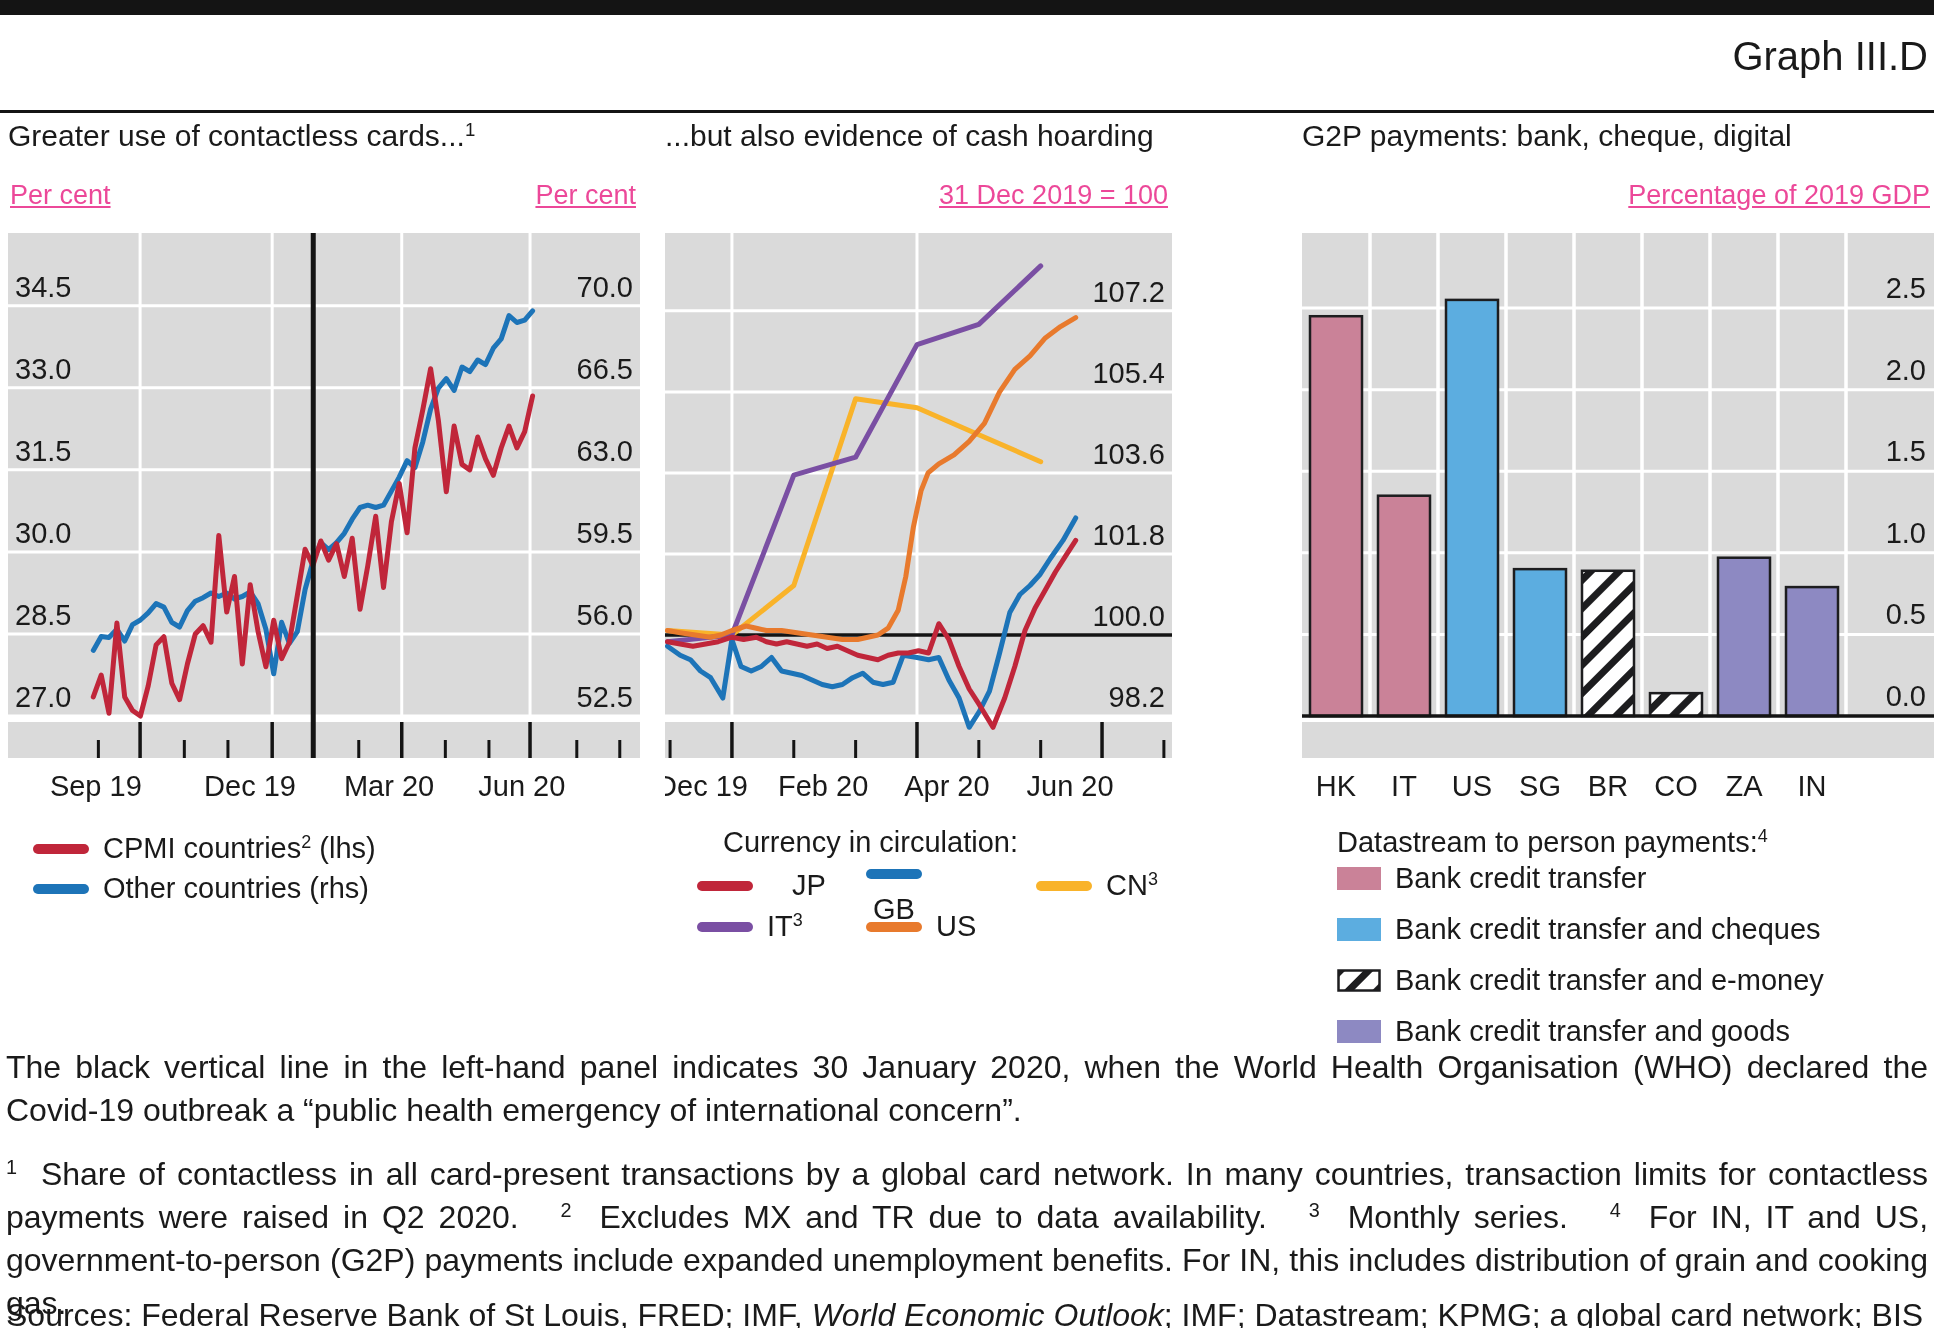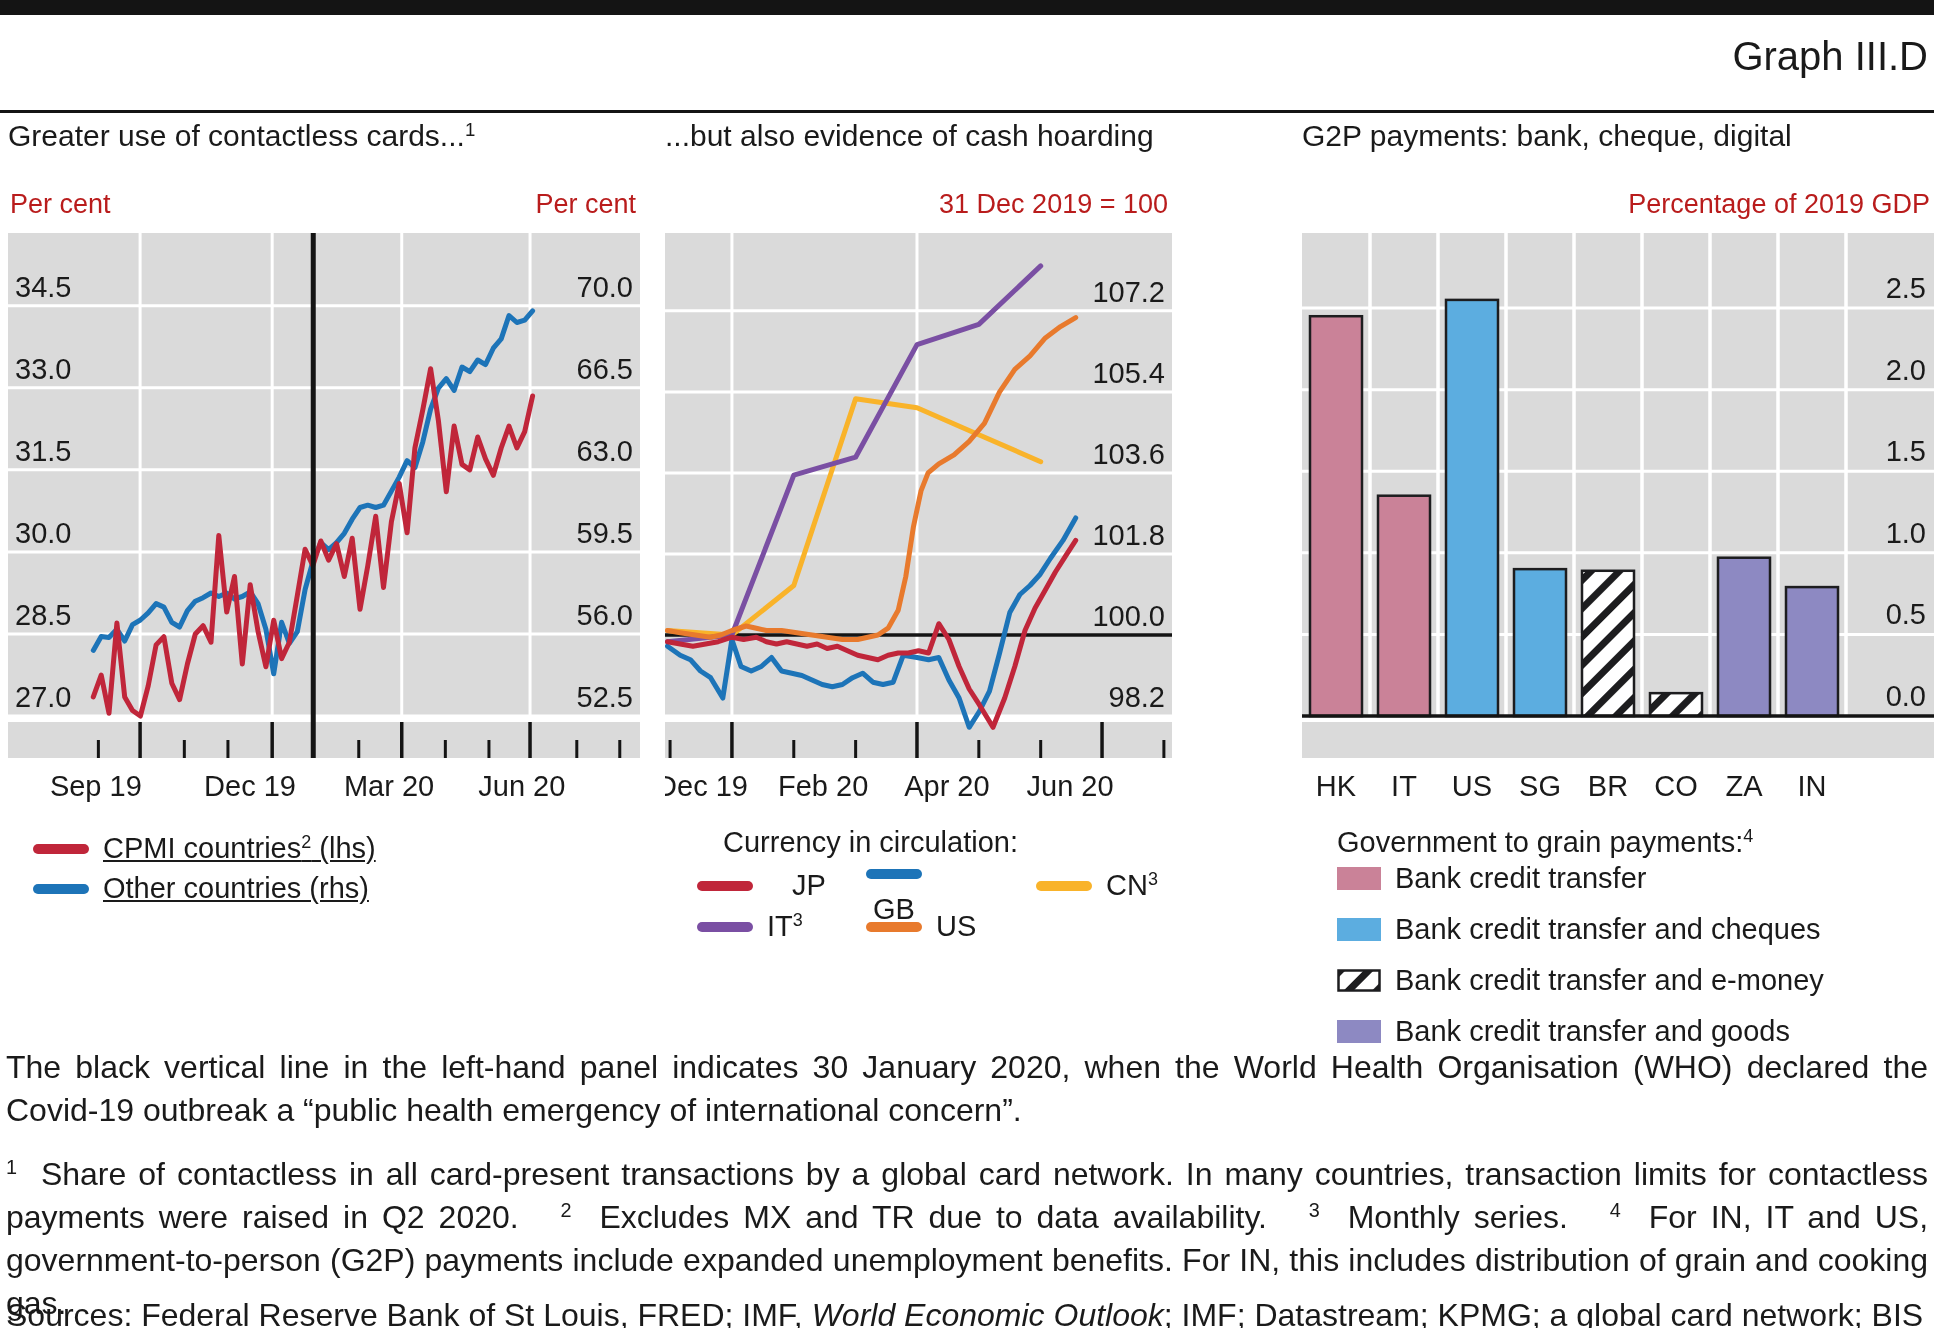--- a/index.html
+++ b/index.html
@@ -3,25 +3,25 @@
 <meta charset="utf-8">
 <style>
   html,body{margin:0;padding:0;background:#fff;}
   .page{position:relative;width:1934px;height:1328px;background:#ffffff;overflow:hidden;
         font-family:"Liberation Sans",sans-serif;color:#1a1a1a;}
   .top-bar{position:absolute;left:0;top:0;width:1934px;height:15px;background:#141414;}
   .main-title{position:absolute;left:6px;top:25px;font-size:38px;letter-spacing:.2px;white-space:nowrap;}
   .graph-label{position:absolute;right:6px;top:34px;font-size:40px;}
   .title-rule{position:absolute;left:0;top:110px;width:1934px;height:3px;background:#141414;}
   .panel-title{position:absolute;top:119px;font-size:30px;white-space:nowrap;}
-  .unit{position:absolute;top:189px;font-size:27px;color:#b91c1c;white-space:nowrap;}
+  .unit{position:absolute;top:180px;font-size:27px;color:#ec4899;white-space:nowrap;text-decoration:underline;}
   sup{font-size:62%;line-height:0;vertical-align:baseline;position:relative;top:-0.55em;}
   .legend-title{position:absolute;font-size:29px;white-space:nowrap;}
   .legend-item{display:flex;align-items:center;gap:14px;font-size:29px;white-space:nowrap;}
-  .legend-col .legend-item{margin-bottom:7px;text-decoration:underline;}
+  .legend-col .legend-item{margin-bottom:7px;}
   .legend-col-boxes .legend-item{margin-bottom:18px;}
   .lswatch{width:56px;height:10px;border-radius:5px;flex:0 0 auto;}
   svg text{font-family:"Liberation Sans",sans-serif;font-size:29px;fill:#1a1a1a;}
   .footnote{position:absolute;left:6px;width:1922px;font-size:32px;line-height:43px;text-align:justify;}
   .sources{text-align:left;}
 </style>
 </head>
 <body>
 
 <div class="page">
@@ -188,21 +188,21 @@
         <text x="624" y="473" text-anchor="end">0.0</text>
         <text x="34" y="563" text-anchor="middle">HK</text>
         <text x="102" y="563" text-anchor="middle">IT</text>
         <text x="170" y="563" text-anchor="middle">US</text>
         <text x="238" y="563" text-anchor="middle">SG</text>
         <text x="306" y="563" text-anchor="middle">BR</text>
         <text x="374" y="563" text-anchor="middle">CO</text>
         <text x="442" y="563" text-anchor="middle">ZA</text>
         <text x="510" y="563" text-anchor="middle">IN</text>
       </svg>
-      <div class="legend-title" style="left: 1337px; top: 826px;"><span>Government to grain payments:</span><sup>4</sup></div>
+      <div class="legend-title" style="left: 1337px; top: 826px;"><span>Datastream to person payments:</span><sup>4</sup></div>
       <div class="legend-col-boxes" style="position: absolute; left: 1337px; top: 862px;">
         <div class="legend-item">
           <svg width="44" height="23">
             <rect x="0" y="0" width="44" height="23" fill="#ca8298"></rect>
           </svg>
           <span>Bank credit transfer</span>
         </div>
         <div class="legend-item">
           <svg width="44" height="23">
             <rect x="0" y="0" width="44" height="23" fill="#5cade0"></rect>

